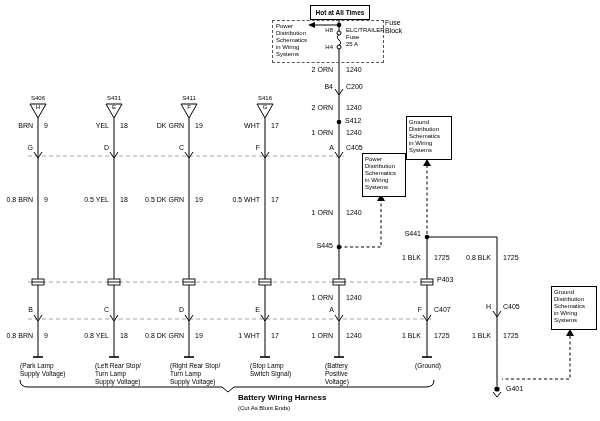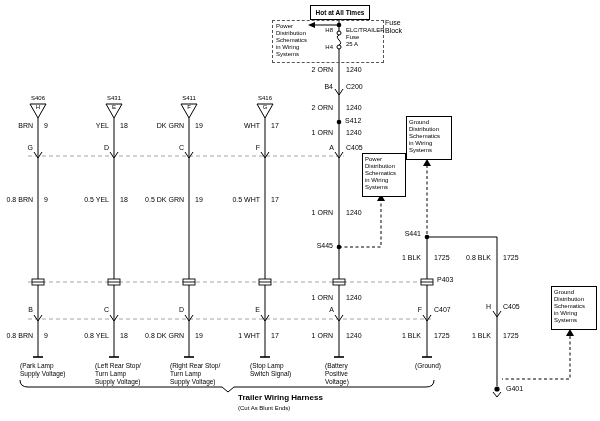--- a/index.html
+++ b/index.html
@@ -285,16 +285,16 @@
   </div>
   <div class="lbl fn" style="left:325px;top:362px;">
     <div>(Battery</div>
       <div>Positive</div>
       <div>Voltage)</div>
   </div>
   <div class="lbl fn" style="left:415px;top:362px;">
     <div>(Ground)</div>
   </div>
 
-  <div class="lbl title" style="left:238px;top:394px;">Trailer Wiring Harness</div>
+  <div class="lbl title" style="left:238px;top:394px;">Battery Wiring Harness</div>
   <div class="lbl sm" style="left:238px;top:405px;">(Cut As Blunt Ends)</div>
 
 </div>
 
 </body></html>

